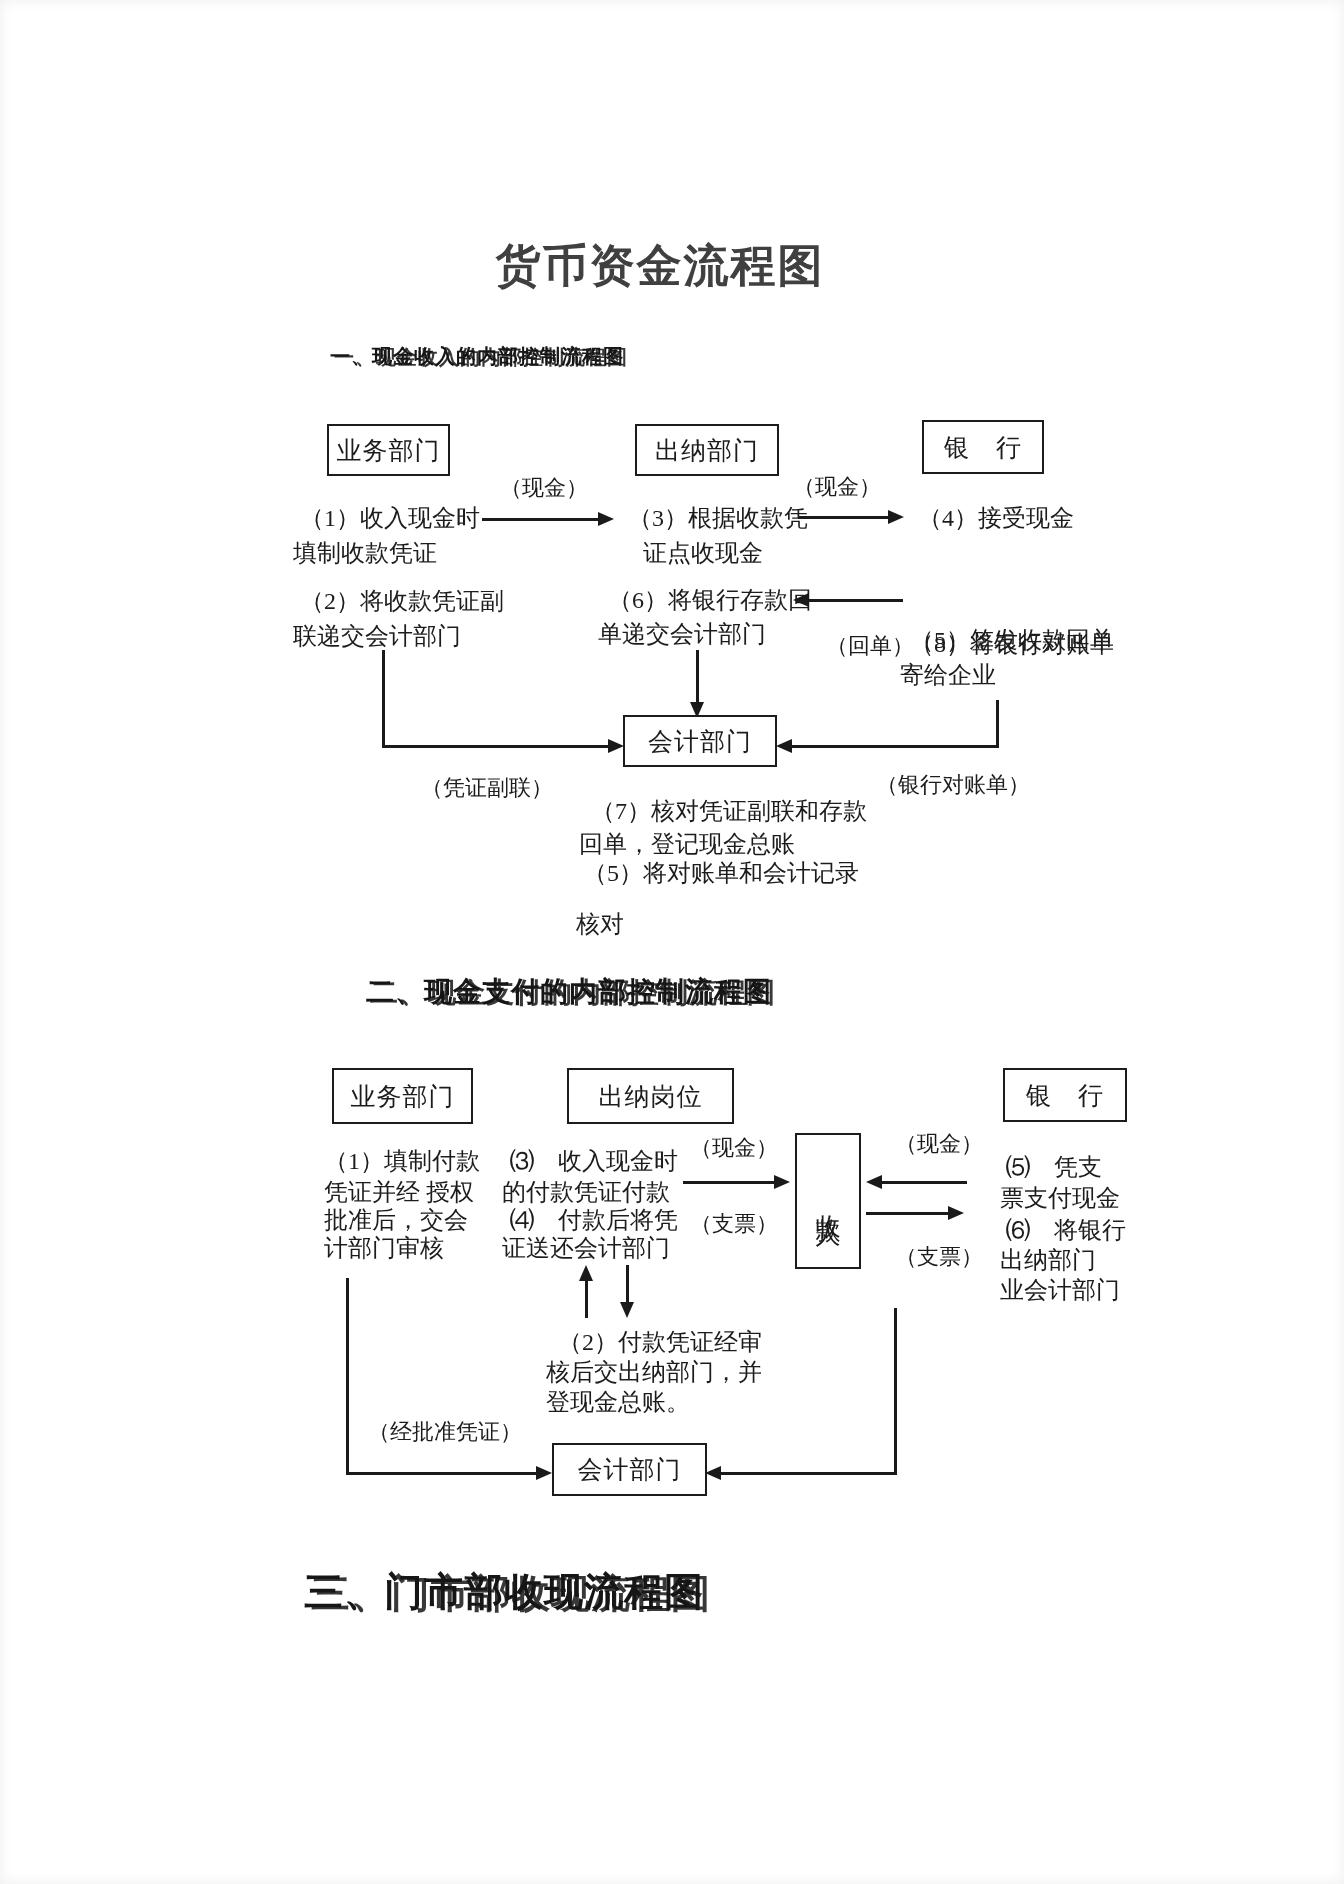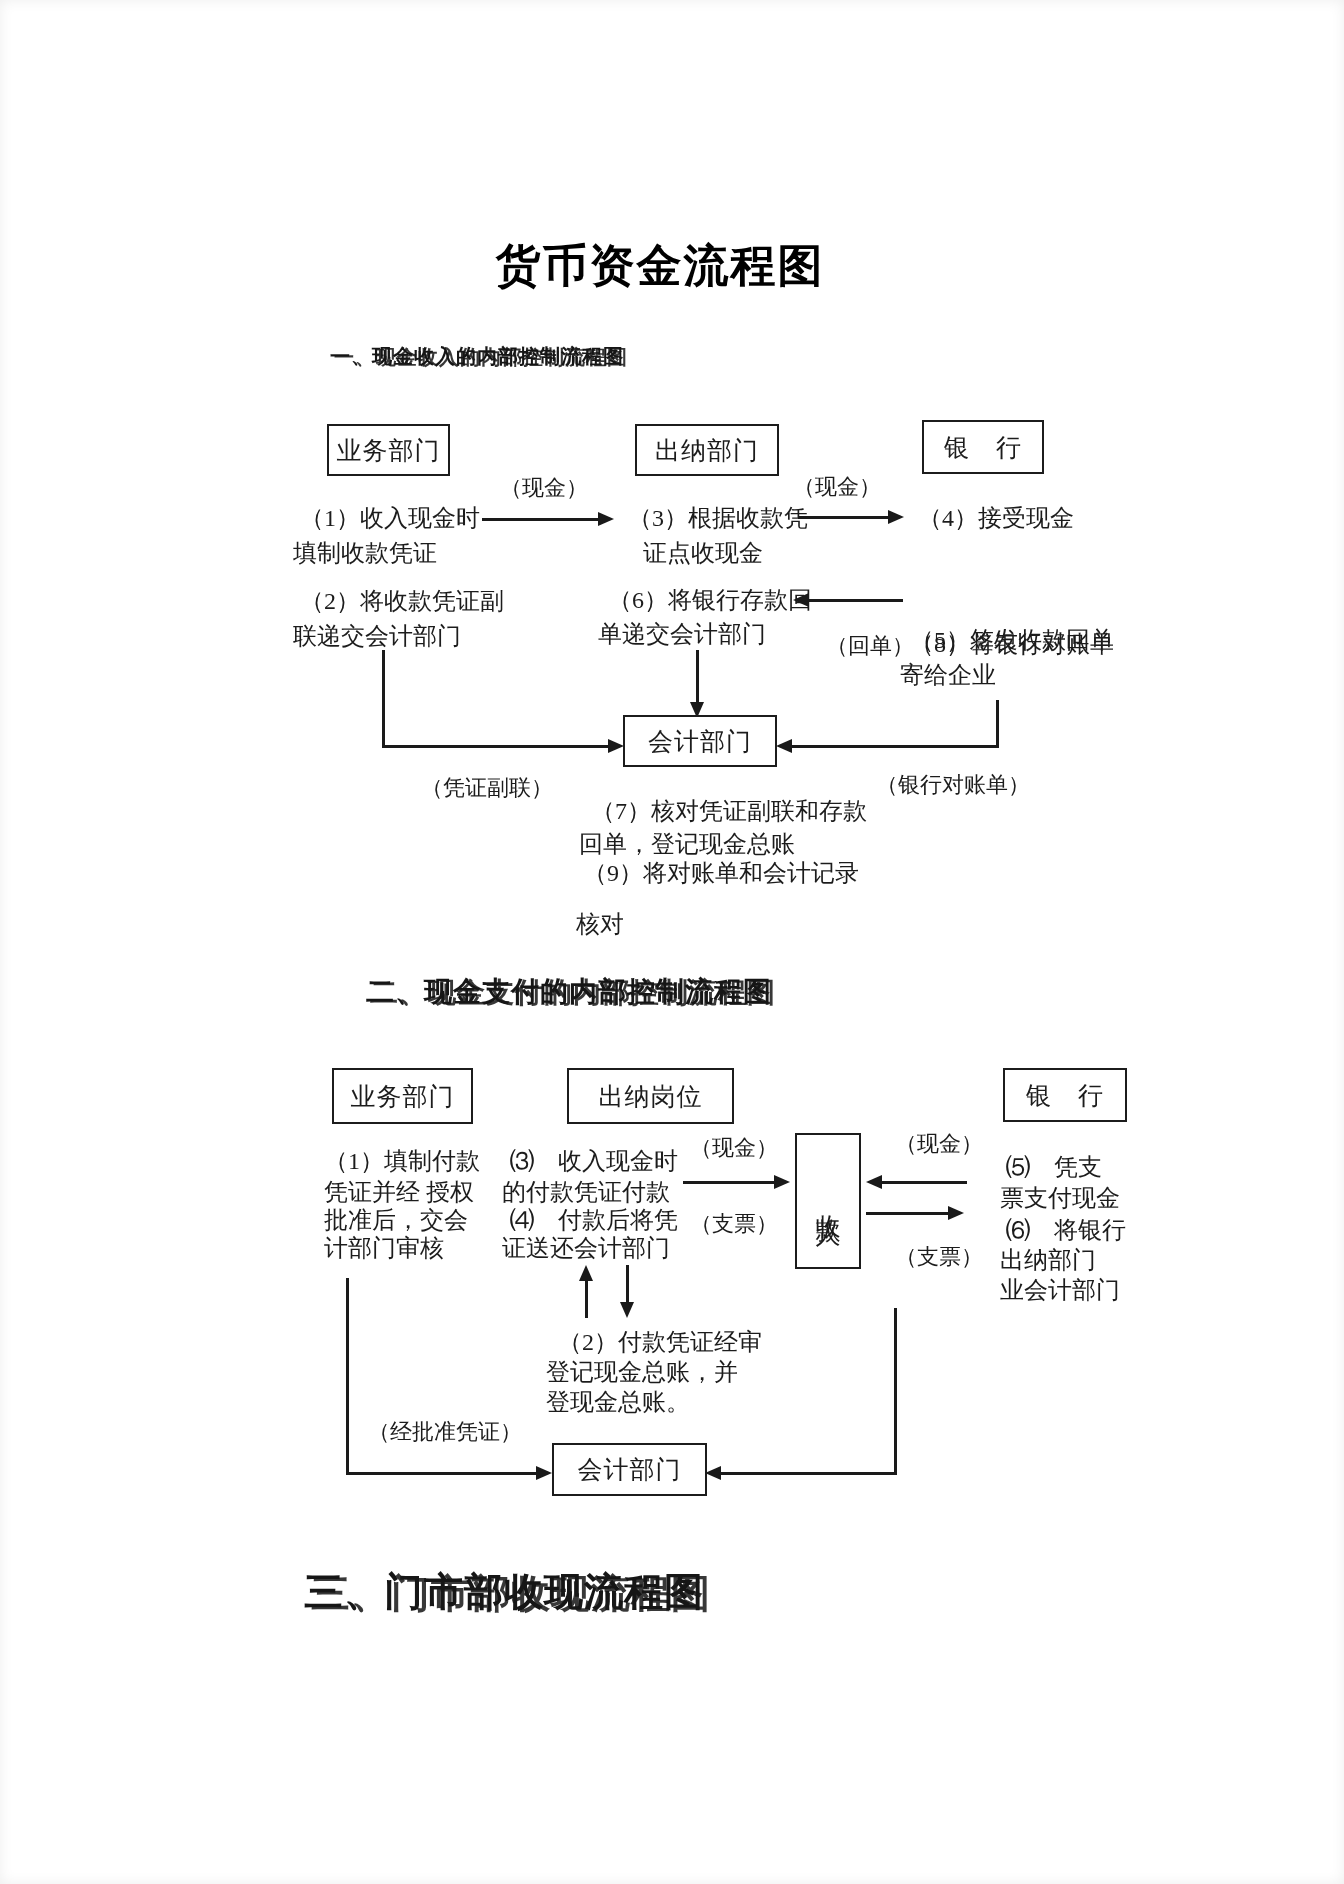--- a/index.html
+++ b/index.html
@@ -8,21 +8,21 @@
     background:#ffffff;
     font-family:"Liberation Serif","DejaVu Serif",serif;
     color:#1c1c1c;
     overflow:hidden;
   }
   .edge { position:absolute; left:0; top:0; right:0; bottom:0;
     box-shadow: inset 0 0 14px rgba(0,0,0,0.07); pointer-events:none; }
   .title {
     position:absolute; left:400px; top:236px; width:520px;
     text-align:center; font-family:"DejaVu Sans","Liberation Sans",sans-serif;
-    font-weight:bold; font-size:45px; letter-spacing:2px; color:#000000;
+    font-weight:bold; font-size:45px; letter-spacing:2px; color:#404040;
     white-space:nowrap;
   }
   .sec-h {
     position:absolute; font-family:"DejaVu Sans","Liberation Sans",sans-serif;
     font-weight:bold; color:#161616; white-space:nowrap;
   }
   .sec-h .ghost { position:absolute; left:4px; top:1px; opacity:.85; }
   .sec-h.smear .ghost { left:7px; top:2px; }
   .box {
     position:absolute; border:2.5px solid #1c1c1c; background:#fff;
@@ -106,21 +106,21 @@
 
 <div class="box" style="left:623px; top:715px; width:150px; height:48px;">
   <span>会计部门</span>
 </div>
 
 <div class="lbl" style="left:421px; top:775px;font-family:Liberation Serif, serif;">（凭证副联）</div>
 <div class="lbl" style="left:876px; top:772px;">（银行对账单）</div>
 
 <div class="t" style="left:591px; top:797px;">（7）核对凭证副联和存款</div>
 <div class="t" style="left:579px; top:830px;">回单，登记现金总账</div>
-<div class="t" style="left:583px; top:859px;">（9）将对账单和会计记录</div>
+<div class="t" style="left:583px; top:859px;">（5）将对账单和会计记录</div>
 <div class="t" style="left:576px; top:890px;margin-top:20px;">核对</div>
 
 <div class="sec-h" style="left:366px; top:973px; font-size:28px; letter-spacing:1px;">
   <span>二、现金支付的内部控制流程图</span>
   <span class="ghost">二、现金支付的内部控制流程图</span>
 </div>
 
 <div class="box" style="left:332px; top:1068px; width:137px; height:52px;">
   <span>业务部门</span>
 </div>
@@ -161,21 +161,21 @@
 <div class="t" style="left:1006px; top:1216px;">⑹　将银行</div>
 <div class="t" style="left:1000px; top:1246px;">出纳部门</div>
 <div class="t" style="left:1000px; top:1276px;">业会计部门</div>
 
 <div class="ah-u" style="left:579px; top:1265px;"></div>
 <div class="vline" style="left:585px; top:1279px; height:39px;"></div>
 <div class="vline" style="left:626px; top:1265px; height:39px;"></div>
 <div class="ah-d" style="left:620px; top:1302px;"></div>
 
 <div class="t" style="left:558px; top:1328px;">（2）付款凭证经审</div>
-<div class="t" style="left:546px; top:1358px;">登记现金总账，并</div>
+<div class="t" style="left:546px; top:1358px;">核后交出纳部门，并</div>
 <div class="t" style="left:546px; top:1388px;">登现金总账。</div>
 
 <div class="lbl" style="left:368px; top:1419px;">（经批准凭证）</div>
 
 <div class="vline" style="left:346px; top:1278px; height:197px;"></div>
 <div class="hline" style="left:346px; top:1472px; width:192px;"></div>
 <div class="ah-r" style="left:536px; top:1466px;"></div>
 
 <div class="vline" style="left:894px; top:1308px; height:167px;"></div>
 <div class="hline" style="left:719px; top:1472px; width:178px;"></div>

